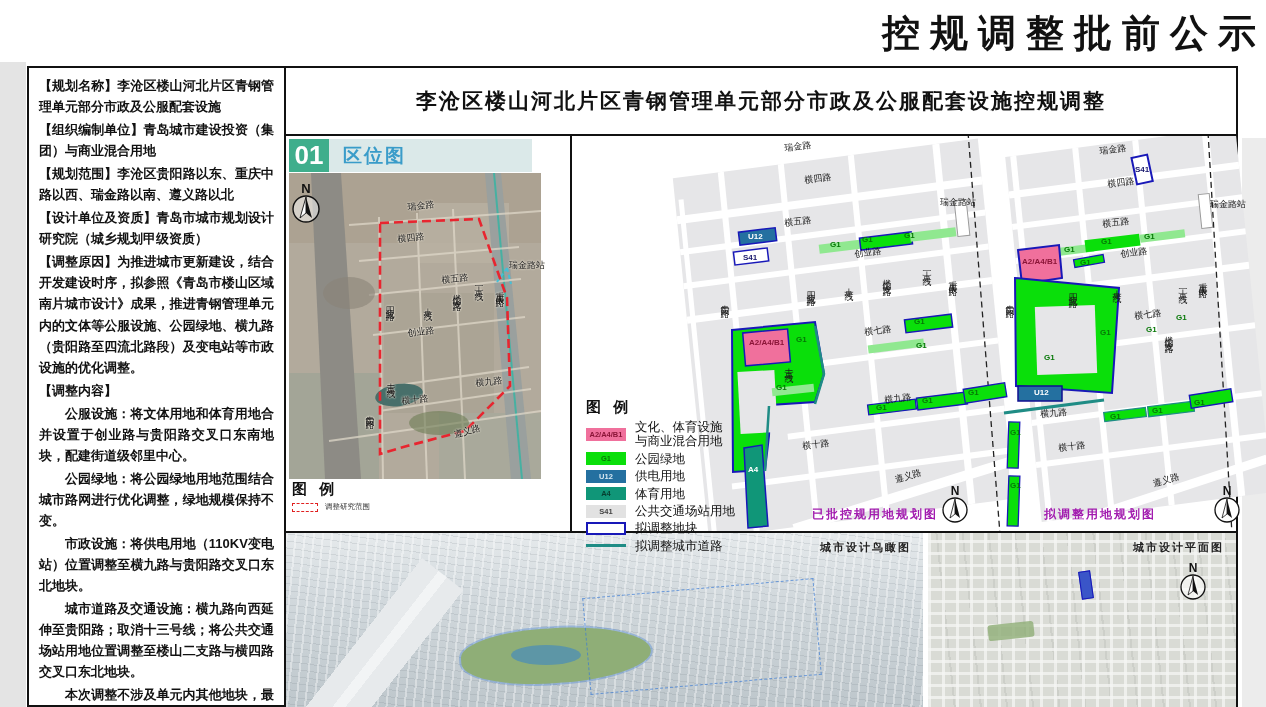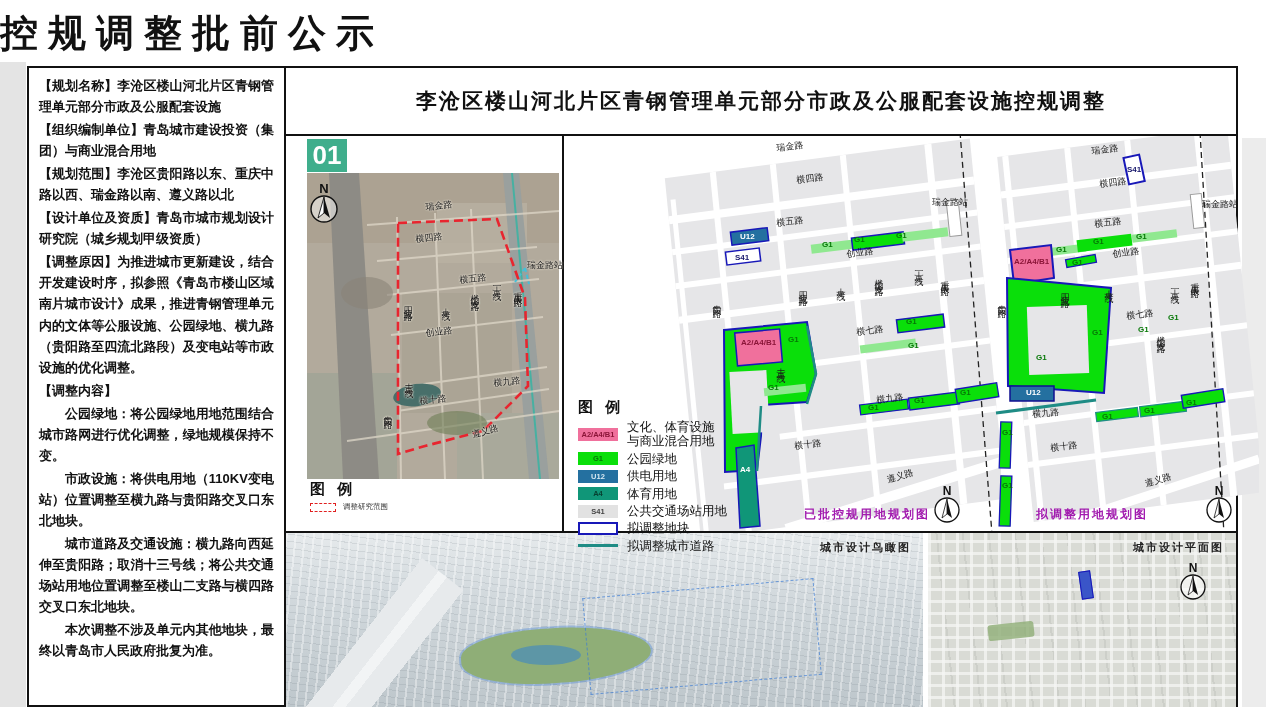--- a/index.html
+++ b/index.html
@@ -1,35 +1,35 @@
 <!DOCTYPE html>
 <html><head>
 <meta charset="utf-8">
 <style>
   html,body{margin:0;padding:0;}
   body{width:1266px;height:707px;position:relative;overflow:hidden;background:#fff;
        font-family:"Liberation Sans","DejaVu Sans",sans-serif;color:#111;}
   .edge{position:absolute;background:#e4e4e4;}
   .edge.left{left:0;top:62px;width:26px;height:645px;}
   .edge.right{right:0;top:138px;width:24px;height:569px;background:#ececec;}
-  .big-title{position:absolute;top:8px;left:0;width:100%;text-align:left;
+  .big-title{position:absolute;top:8px;left:0;width:100%;text-align:right;
        font-size:38px;font-weight:800;letter-spacing:10px;}
   .frame{position:absolute;left:27px;top:66px;width:1211px;height:641px;
        border:2px solid #111;box-sizing:border-box;display:flex;background:#fff;}
   
   .sidebar{width:257px;border-right:2px solid #111;box-sizing:border-box;
        padding:7px 10px 0 10px;flex-shrink:0;}
   .sidebar p{margin:0 0 2px 0;font-size:13px;font-weight:600;line-height:1.62;text-align:justify;}
   .sidebar p.indent{text-indent:2em;}
   
   .main{flex:1;position:relative;min-width:0;}
   .subtitle{height:66px;border-bottom:2px solid #111;display:flex;align-items:center;
        justify-content:center;font-size:21px;font-weight:700;letter-spacing:2px;}
   .mid{position:relative;height:395px;border-bottom:2px solid #111;display:flex;}
-  .col1{width:260px;border-right:2px solid #111;box-sizing:border-box;position:relative;margin-left:18px;}
+  .col1{width:286px;border-right:2px solid #111;box-sizing:border-box;position:relative;}
   .col2{flex:1;position:relative;min-width:0;}
   
   .shead{position:absolute;top:3px;left:3px;display:flex;z-index:6;}
   .snum{width:40px;height:33px;background:#3FAE8C;color:#fff;font-size:26px;font-weight:700;
        display:flex;align-items:center;justify-content:center;}
   .sban{height:33px;background:rgba(216,231,231,0.92);color:#3A9CC9;font-size:19px;
        font-weight:700;display:flex;align-items:center;padding:0 14px;letter-spacing:2px;}
   
   .satmap{position:absolute;left:3px;top:37px;width:252px;height:306px;}
   .satmap svg,.mapsvg{position:absolute;left:0;top:0;}
@@ -104,34 +104,36 @@
 
 <div class="frame">
 
   <div class="sidebar">
     <p>【规划名称】李沧区楼山河北片区青钢管理单元部分市政及公服配套设施</p>
     <p>【组织编制单位】青岛城市建设投资（集团）与商业混合用地</p>
     <p>【规划范围】李沧区贵阳路以东、重庆中路以西、瑞金路以南、遵义路以北</p>
     <p>【设计单位及资质】青岛市城市规划设计研究院（城乡规划甲级资质）</p>
     <p>【调整原因】为推进城市更新建设，结合开发建设时序，拟参照《青岛市楼山区域南片城市设计》成果，推进青钢管理单元内的文体等公服设施、公园绿地、横九路（贵阳路至四流北路段）及变电站等市政设施的优化调整。</p>
     <p>【调整内容】</p>
+    <p class="indent">公服设施：将文体用地和体育用地合并设置于创业路与贵阳路交叉口东南地块，配建街道级邻里中心。</p>
     <p class="indent">公园绿地：将公园绿地用地范围结合城市路网进行优化调整，绿地规模保持不变。</p>
     <p class="indent">市政设施：将供电用地（110KV变电站）位置调整至横九路与贵阳路交叉口东北地块。</p>
     <p class="indent">城市道路及交通设施：横九路向西延伸至贵阳路；取消十三号线；将公共交通场站用地位置调整至楼山二支路与横四路交叉口东北地块。</p>
     <p class="indent">本次调整不涉及单元内其他地块，最终以青岛市人民政府批复为准。</p>
   </div>
 
   <div class="main">
     <div class="subtitle">李沧区楼山河北片区青钢管理单元部分市政及公服配套设施控规调整</div>
 
     <div class="mid">
 
       <div class="col1">
         <div class="shead">
           <div class="snum">01</div>
+          <div class="sban" style="width:175px;">区位图</div>
         </div>
         <div class="satmap">
           <svg width="252" height="306" viewBox="0 0 252 306">
             <rect x="0" y="0" width="252" height="306" fill="#b2aa9c"></rect>
             <rect x="0" y="0" width="252" height="70" fill="#a89a8a" opacity="0.55"></rect>
             <rect x="130" y="30" width="90" height="60" fill="#b9b1a2" opacity="0.8"></rect>
             <rect x="95" y="120" width="110" height="120" fill="#a9a294" opacity="0.8"></rect>
             <rect x="0" y="200" width="90" height="106" fill="#9da295" opacity="0.7"></rect>
             <rect x="150" y="240" width="102" height="66" fill="#a5a89b" opacity="0.7"></rect>
             <polygon points="22,0 52,0 72,306 36,306" fill="#8d8b85"></polygon>

